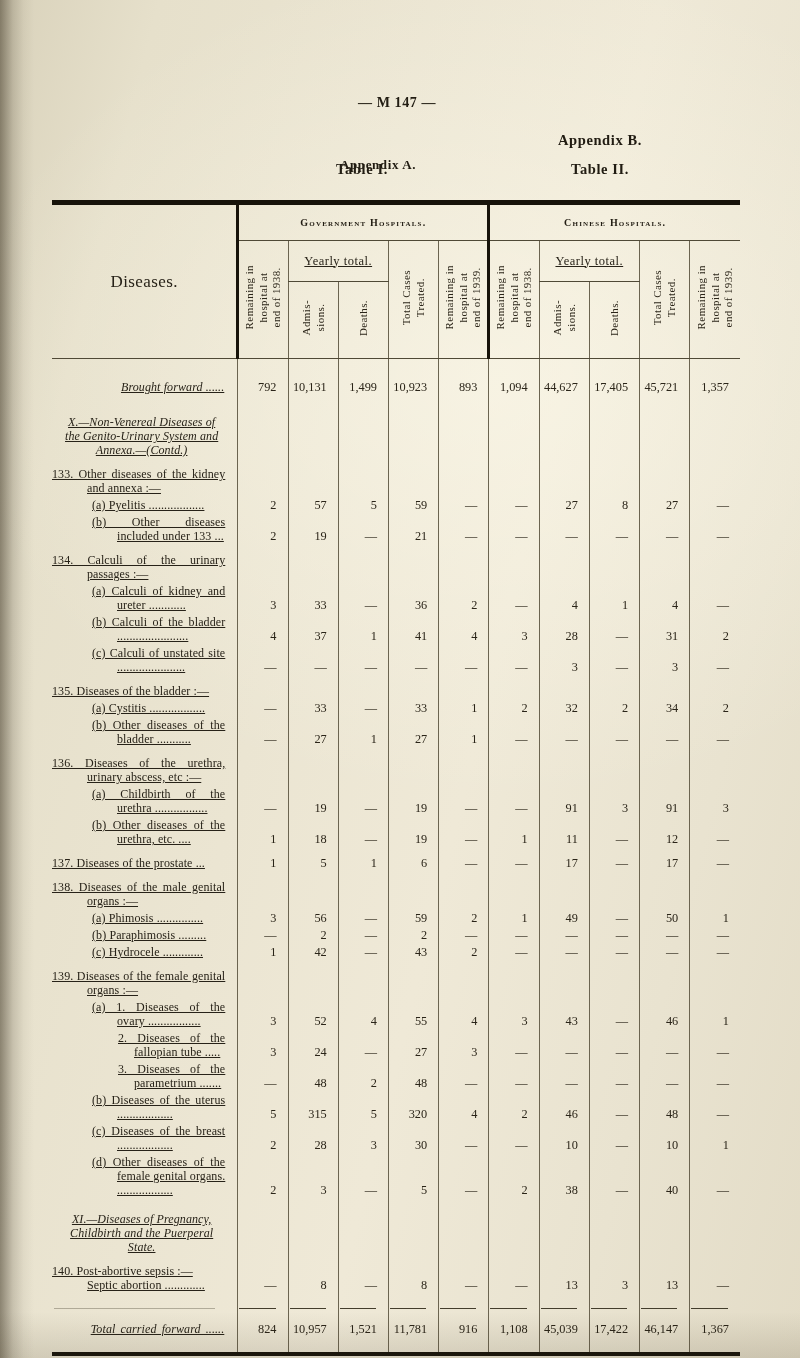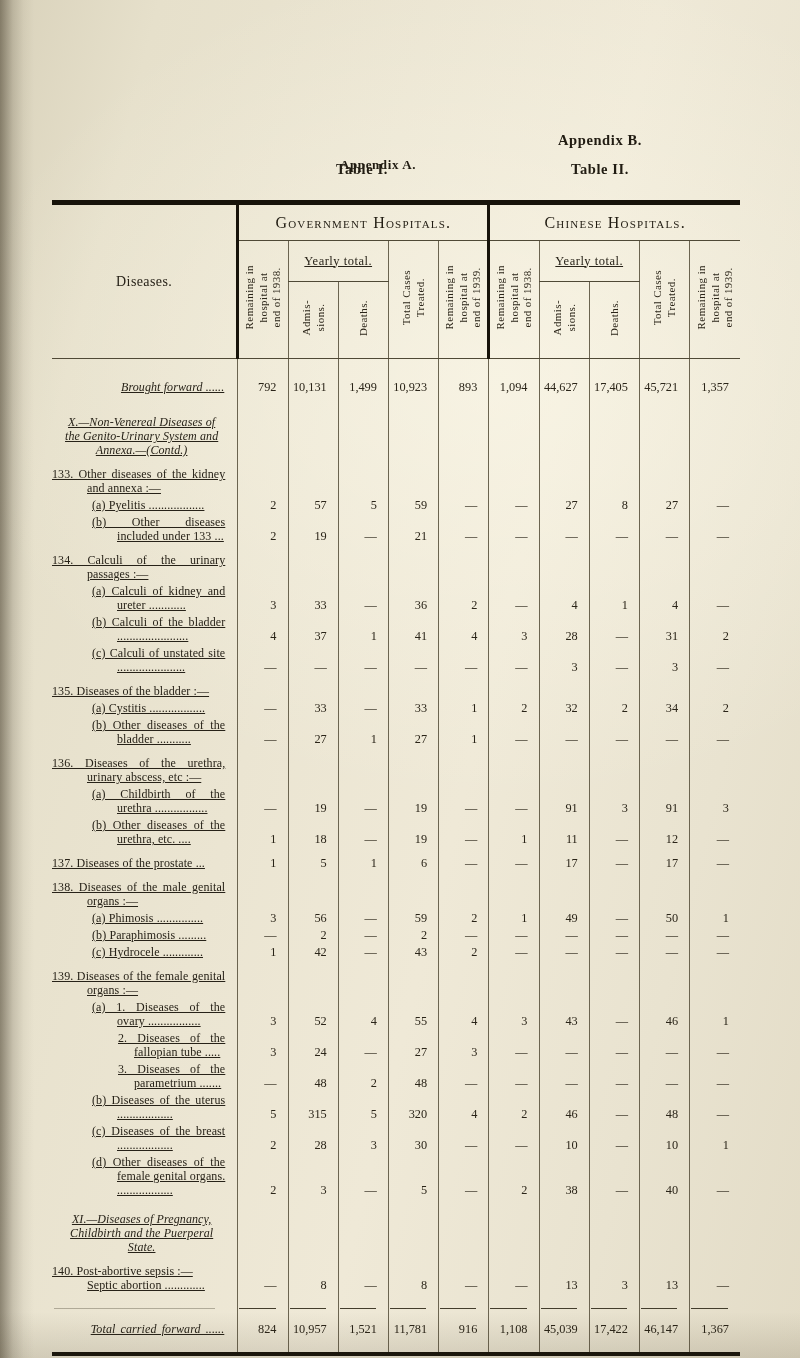--- a/index.html
+++ b/index.html
@@ -43,35 +43,35 @@
     border-bottom: 4px solid #17130a;
     font-size: 12px;
     color: #272218;
   }
   col.col-disease { width:185px; }
   col.col-num     { width:50px; }
 
   th { font-weight: normal; padding:0; }
   .group {
     font-variant: small-caps;
-    font-weight: 400;
-    font-size: 16px;
+    font-weight: 700;
+    font-size: 10px;
     letter-spacing: 1.2px;
     text-align:center;
     height: 35px;
     border-bottom: 1px solid #4f4936;
     color:#211c12;
   }
   .gL { border-left: 3px solid #17130a; }
   .cL { border-left: 3px solid #17130a; }
   .thinL { border-left: 1px solid #6b6450; text-decoration: underline; }
 
   .diseases-head {
     text-align:center; vertical-align:middle;
-    font-size: 14px; letter-spacing:0.4px;
+    font-size: 17px; letter-spacing:0.4px;
     border-bottom: 1px solid #4f4936;
   }
   th.vert {
     vertical-align: middle; text-align: center;
     border-bottom: 1px solid #4f4936;
   }
   th.vert span {
     display:inline-block;
     writing-mode: vertical-rl;
     transform: rotate(180deg);
@@ -125,20 +125,21 @@
   tr.row-total td.num          { padding-top:10px; }
   tr.row-total td              { padding-bottom: 16px; }
 
   .dash { letter-spacing:0; }
 </style>
 </head>
 <body>
 
 <div class="page">
 
+  <div class="pg-head pg-num">— M 147 —</div>
   <div class="pg-head apx-a">Appendix A.</div>
   <div class="pg-head tbl-i">Table I.</div>
   <div class="pg-head apx-b">Appendix B.</div>
   <div class="pg-head tbl-ii">Table II.</div>
 
   <table class="stats">
     <colgroup>
       <col class="col-disease">
       <col class="col-num">
         <col class="col-num">

